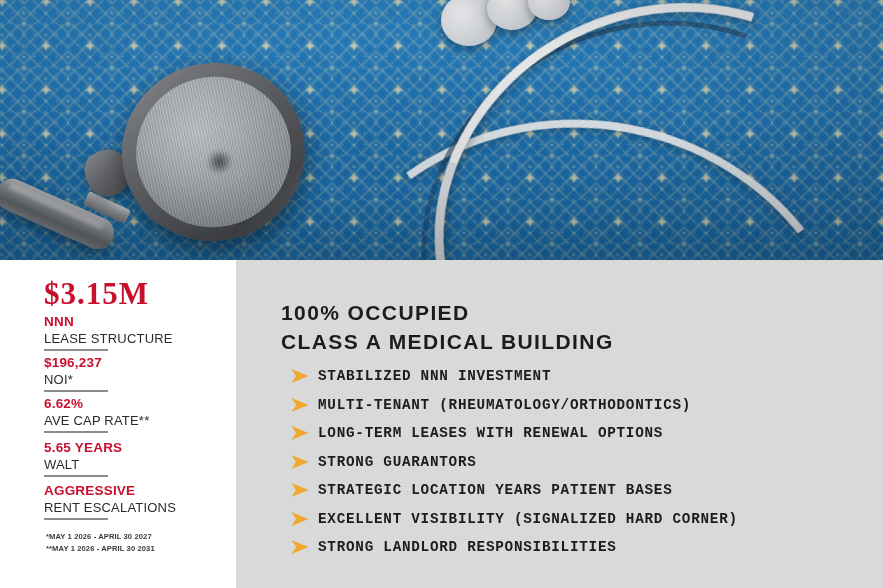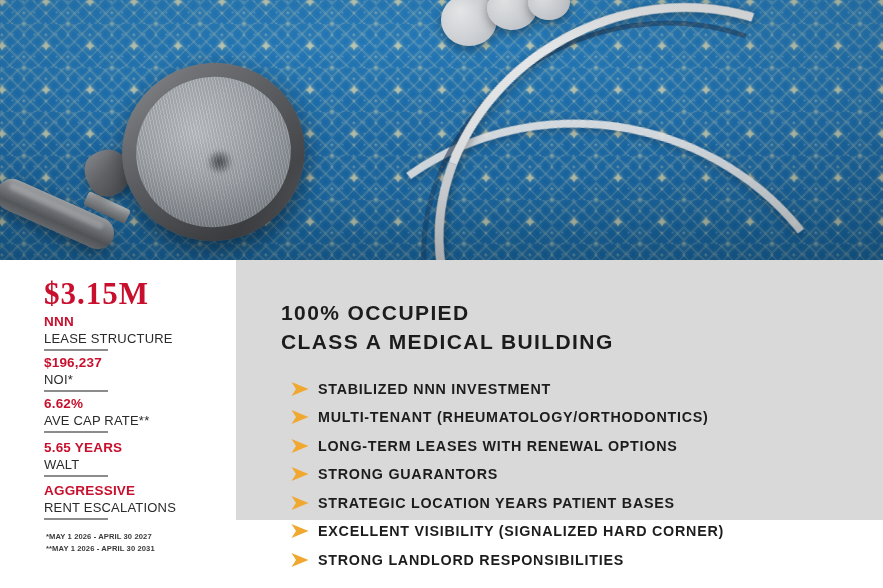--- a/index.html
+++ b/index.html
@@ -215,21 +215,21 @@
     top: 260px;
     width: 883px;
     height: 328px;
     background: #ffffff;
   }
   #gray-panel {
     position: absolute;
     left: 228px;
     top: 0;
     width: 655px;
-    height: 260px;
+    height: 328px;
     background: #d9d9d9;
   }
 
   
   #stats {
     position: absolute;
     left: 0; top: 0;
     width: 228px;
     height: 328px;
     background: #ffffff;
@@ -302,21 +302,22 @@
   #bullets {
     position: absolute;
     left: 62px;
     top: 108px;
     width: 560px;
   }
   .bullet {
     position: relative;
     height: 28.5px;
     display: flex;
-    align-items: flex-end;
+    align-items: flex-start;
+    font-family: Liberation Mono, monospace;
   }
   .arrow {
     width: 20px;
     height: 16px;
     flex: 0 0 20px;
     margin-right: 8px;
     position: relative;
   }
   .arrow svg { display: block; }
   .bullet-text {

